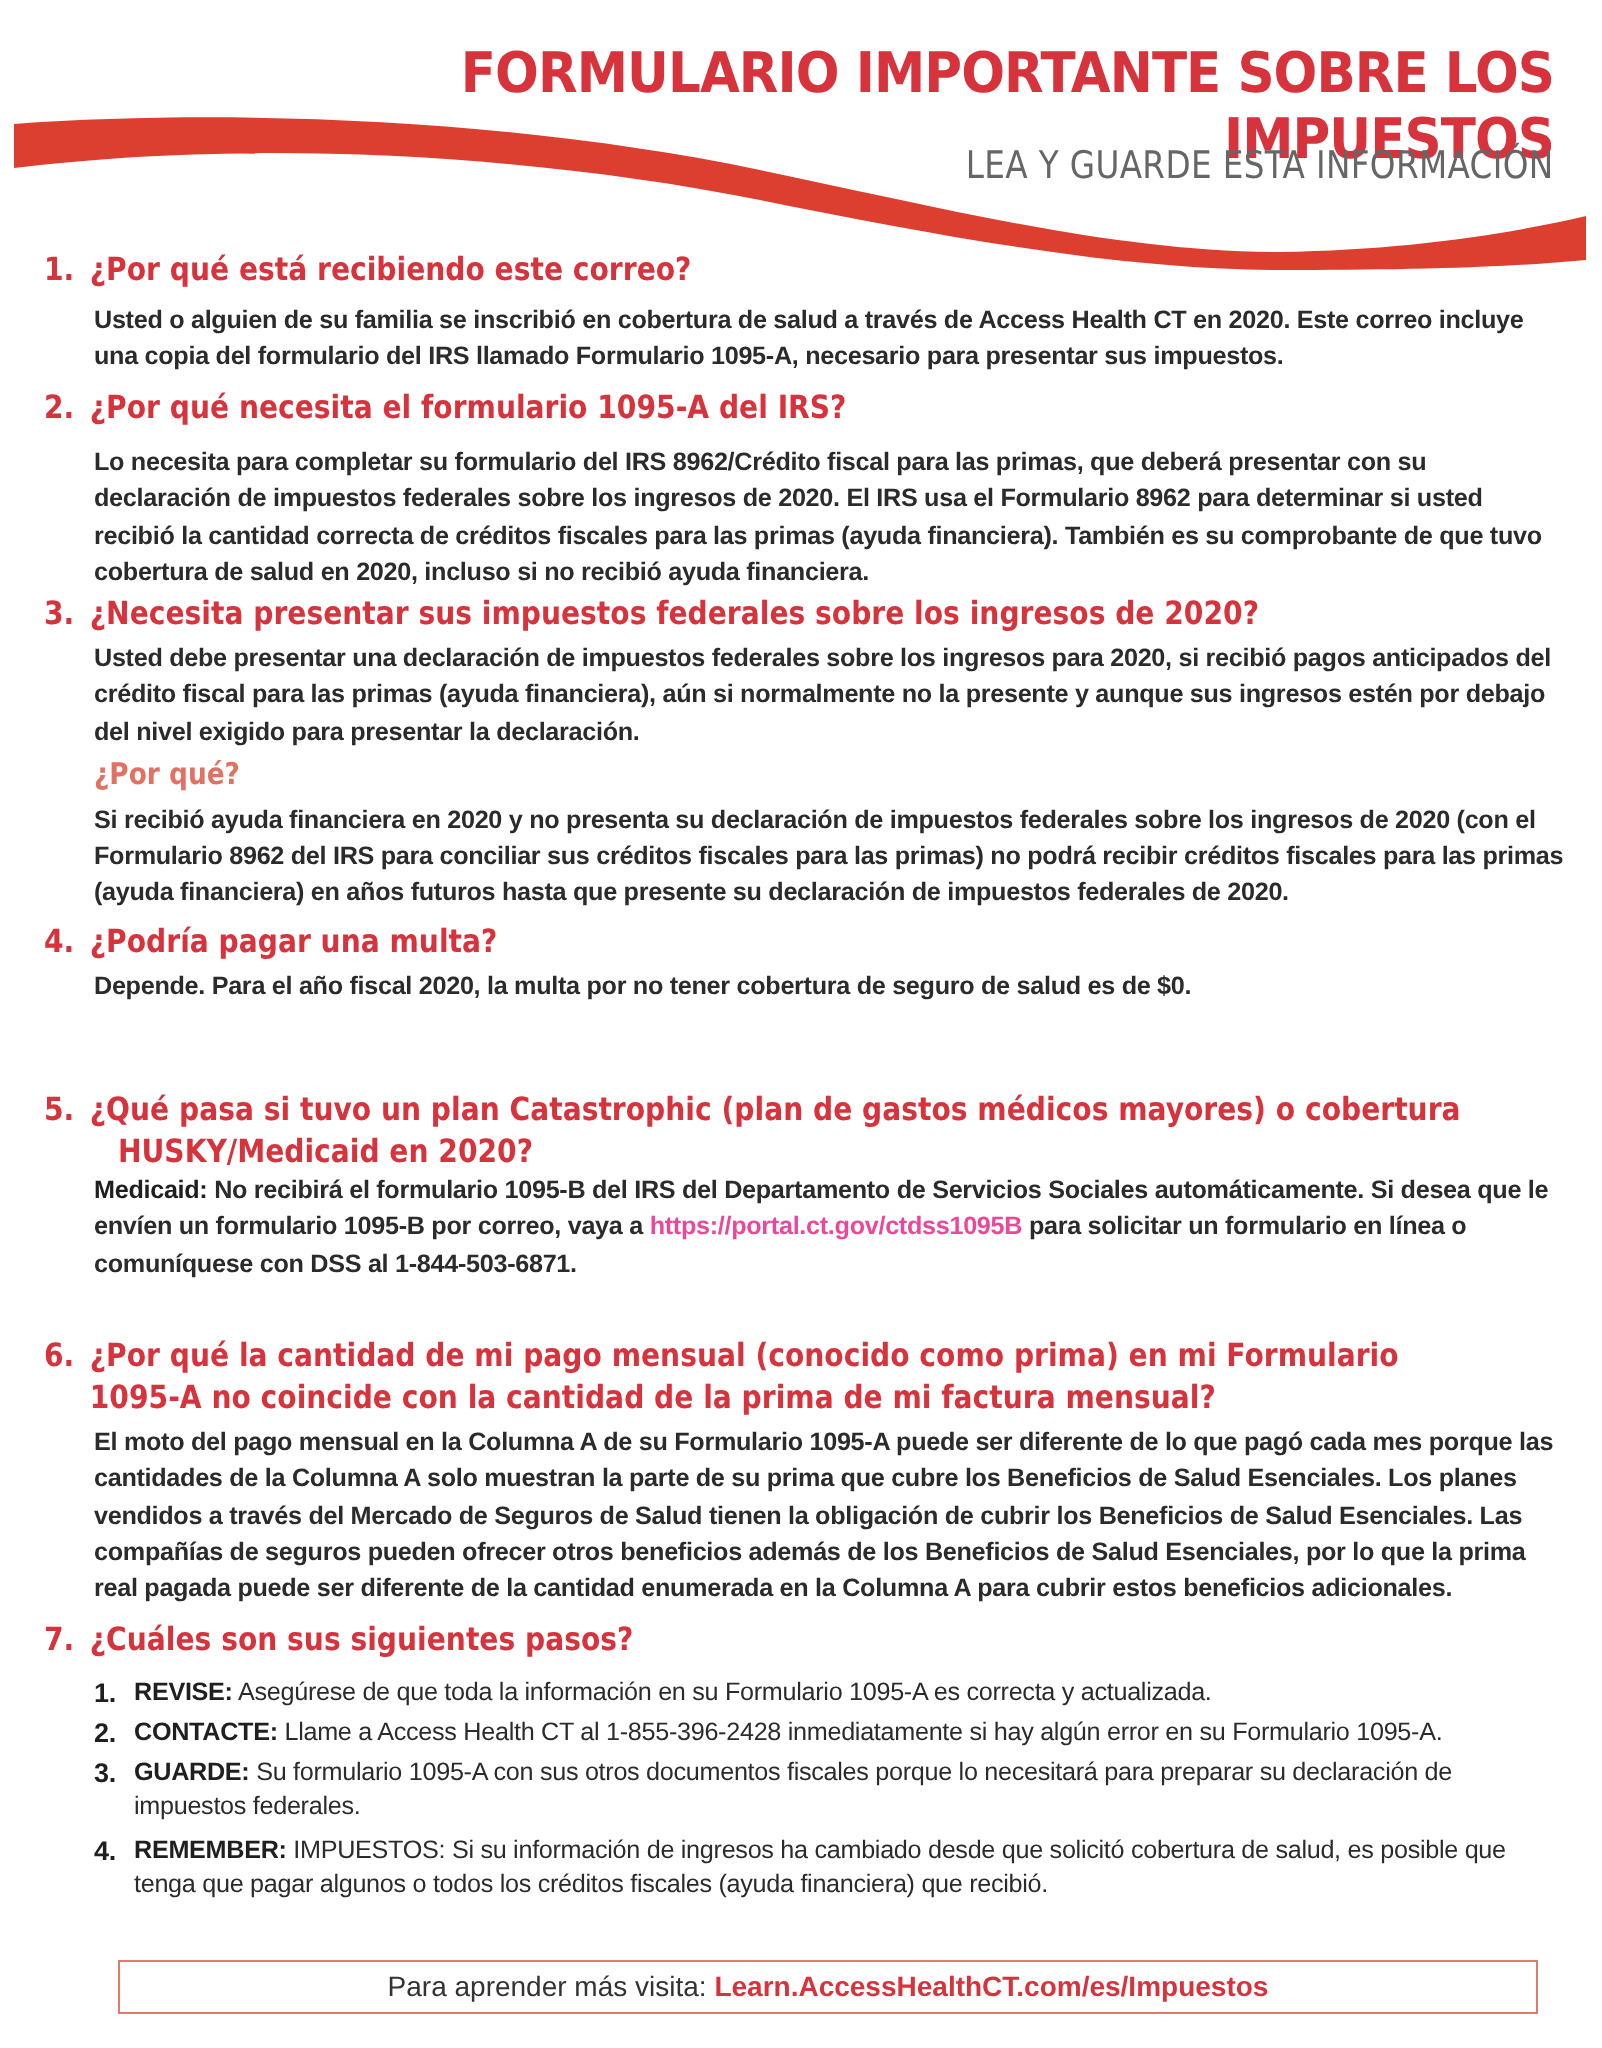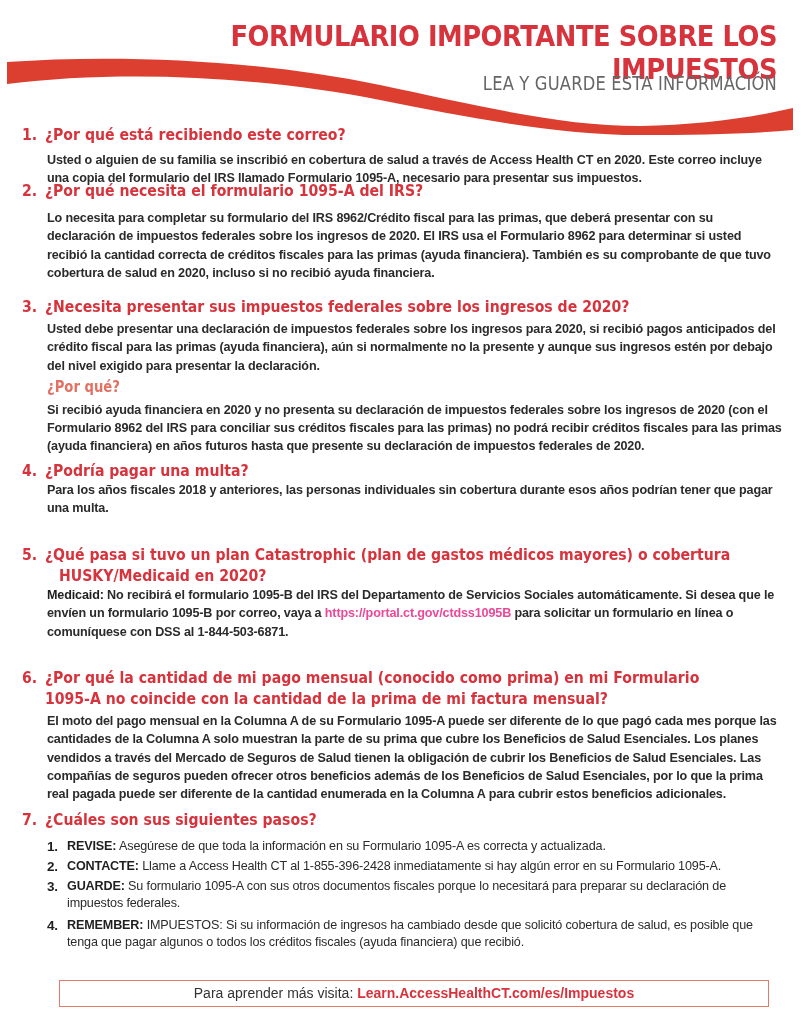--- a/index.html
+++ b/index.html
@@ -38,35 +38,35 @@
 </svg>
 <div class="subtitle">LEA Y GUARDE ESTA INFORMACIÓN</div>
 
 <div class="content">
 
   <div class="sec" style="top:124px;">
     <div class="h"><span class="num">1.</span><span>¿Por qué está recibiendo este correo?</span></div>
     <div class="p" style="margin-top:6px;">Usted o alguien de su familia se inscribió en cobertura de salud a través de Access Health CT en 2020. Este correo incluye una copia del formulario del IRS llamado Formulario 1095-A, necesario para presentar sus impuestos.</div>
   </div>
 
-  <div class="sec" style="top:180px;">
+  <div class="sec" style="top:193px;">
     <div class="h"><span class="num">2.</span><span>¿Por qué necesita el formulario 1095-A del IRS?</span></div>
     <div class="p" style="margin-top:8px;">Lo necesita para completar su formulario del IRS 8962/Crédito fiscal para las primas, que deberá presentar con su declaración de impuestos federales sobre los ingresos de 2020. El IRS usa el Formulario 8962 para determinar si usted recibió la cantidad correcta de créditos fiscales para las primas (ayuda financiera). También es su comprobante de que tuvo cobertura de salud en 2020, incluso si no recibió ayuda financiera.</div>
   </div>
 
   <div class="sec" style="top:296px;">
     <div class="h"><span class="num">3.</span><span>¿Necesita presentar sus impuestos federales sobre los ingresos de 2020?</span></div>
     <div class="p" style="margin-top:3px;">Usted debe presentar una declaración de impuestos federales sobre los ingresos para 2020, si recibió pagos anticipados del crédito fiscal para las primas (ayuda financiera), aún si normalmente no la presente y aunque sus ingresos estén por debajo del nivel exigido para presentar la declaración.</div>
     <div class="sub" style="margin-top:2px;">¿Por qué?</div>
     <div class="p" style="margin-top:3px;">Si recibió ayuda financiera en 2020 y no presenta su declaración de impuestos federales sobre los ingresos de 2020 (con el Formulario 8962 del IRS para conciliar sus créditos fiscales para las primas) no podrá recibir créditos fiscales para las primas (ayuda financiera) en años futuros hasta que presente su declaración de impuestos federales de 2020.</div>
   </div>
 
   <div class="sec" style="top:460px;">
     <div class="h"><span class="num">4.</span><span>¿Podría pagar una multa?</span></div>
-    <div class="p">Para los años fiscales 2018 y anteriores, las personas individuales sin cobertura durante esos años podrían tener que pagar una multa.</div>
+    <div class="p" style="margin-top:3px;">Depende. Para el año fiscal 2020, la multa por no tener cobertura de seguro de salud es de $0.</div>
   </div>
 
   <div class="sec" style="top:544px;">
     <div class="h"><span class="num">5.</span><span>¿Qué pasa si tuvo un plan Catastrophic (plan de gastos médicos mayores) o cobertura</span></div>
     <div class="h h2" style="padding-left:42px;">HUSKY/Medicaid en 2020?</div>
     <div class="p"><b class="lbl">Medicaid:</b> <span>No recibirá el formulario 1095-B del IRS del Departamento de Servicios Sociales automáticamente. Si desea que le envíen un formulario 1095-B por correo, vaya a</span> <a class="link">https://portal.ct.gov/ctdss1095B</a> <span>para solicitar un formulario en línea o comuníquese con DSS al 1-844-503-6871.</span></div>
   </div>
 
   <div class="sec" style="top:667px;">
     <div class="h"><span class="num">6.</span><span>¿Por qué la cantidad de mi pago mensual (conocido como prima) en mi Formulario</span></div>

